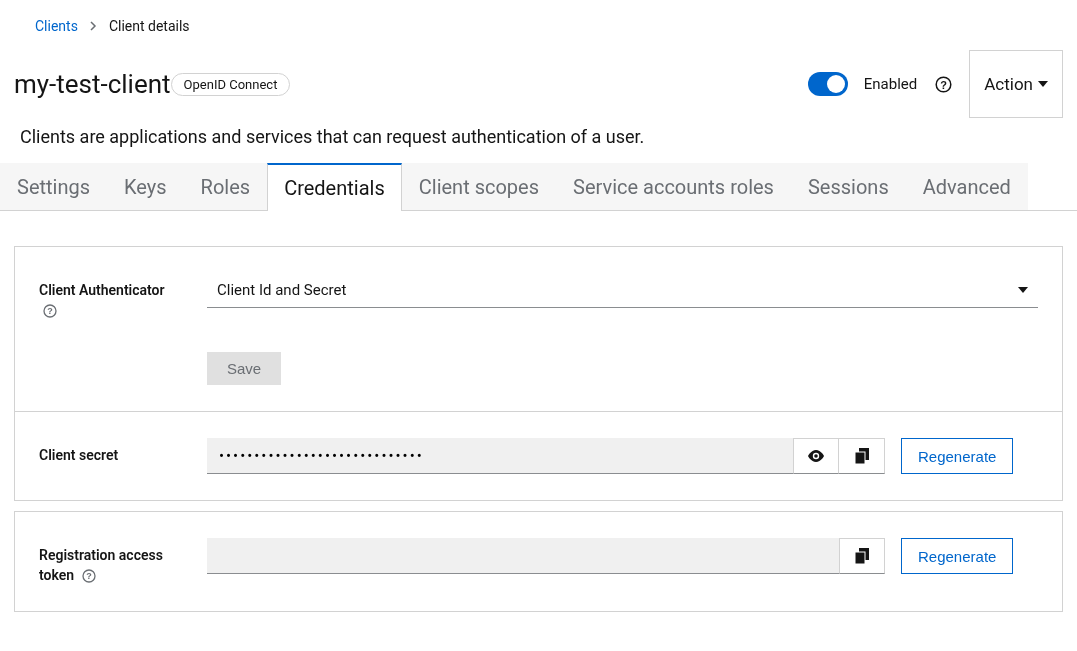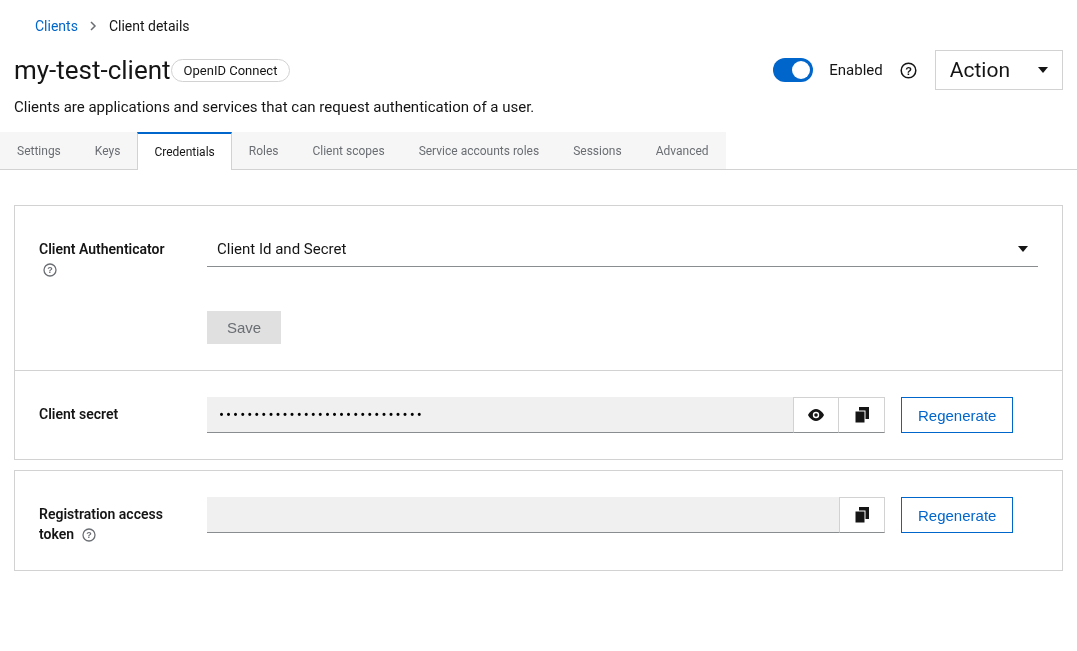--- a/index.html
+++ b/index.html
@@ -81,45 +81,45 @@
     .help-icon-outer {
       width: 20px;
       height: 20px;
       display: flex;
       align-items: center;
       justify-content: center;
     }
     .action-dropdown {
       border: 1px solid #d2d2d2;
       background: #fff;
-      padding: 7px 14px;
-      display: flex;
-      align-items: center;
-      gap: 28px;
-      cursor: pointer;
-      font-size: 21px;
+      padding: 23px 14px;
+      display: flex;
+      align-items: center;
+      gap: 5px;
+      cursor: pointer;
+      font-size: 17px;
     }
     .action-dropdown .caret {
       font-size: 10px;
     }
     .description {
-      padding: 4px 14px 16px 14px;
-      font-size: 15px;
+      padding: 4px 14px 16px 20px;
+      font-size: 18px;
       color: #151515;
     }
     .tabs {
       display: flex;
       border-bottom: 1px solid #d2d2d2;
       padding-left: 0;
     }
     .tab {
       padding: 11px 16px;
       color: #6a6e73;
       cursor: pointer;
-      font-size: 12px;
+      font-size: 20px;
       border: 1px solid transparent;
       border-bottom: none;
       background: #f6f6f6;
       margin-right: 0;
     }
     .tab.active {
       color: #151515;
       border-top: 2px solid #0066cc;
       border-left: 1px solid #d2d2d2;
       border-right: 1px solid #d2d2d2;
@@ -266,22 +266,22 @@
       </span>
     </div>
   </div>
 </div>
 
 <p class="description">Clients are applications and services that can request authentication of a user.</p>
 
 <div class="tabs">
   <div class="tab">Settings</div>
   <div class="tab">Keys</div>
+  <div class="tab">Roles</div>
   <div class="tab active">Credentials</div>
-  <div class="tab">Roles</div>
   <div class="tab">Client scopes</div>
   <div class="tab">Service accounts roles</div>
   <div class="tab">Sessions</div>
   <div class="tab">Advanced</div>
 </div>
 
 <div class="card">
 
   <div class="section">
     <div class="flabel">

